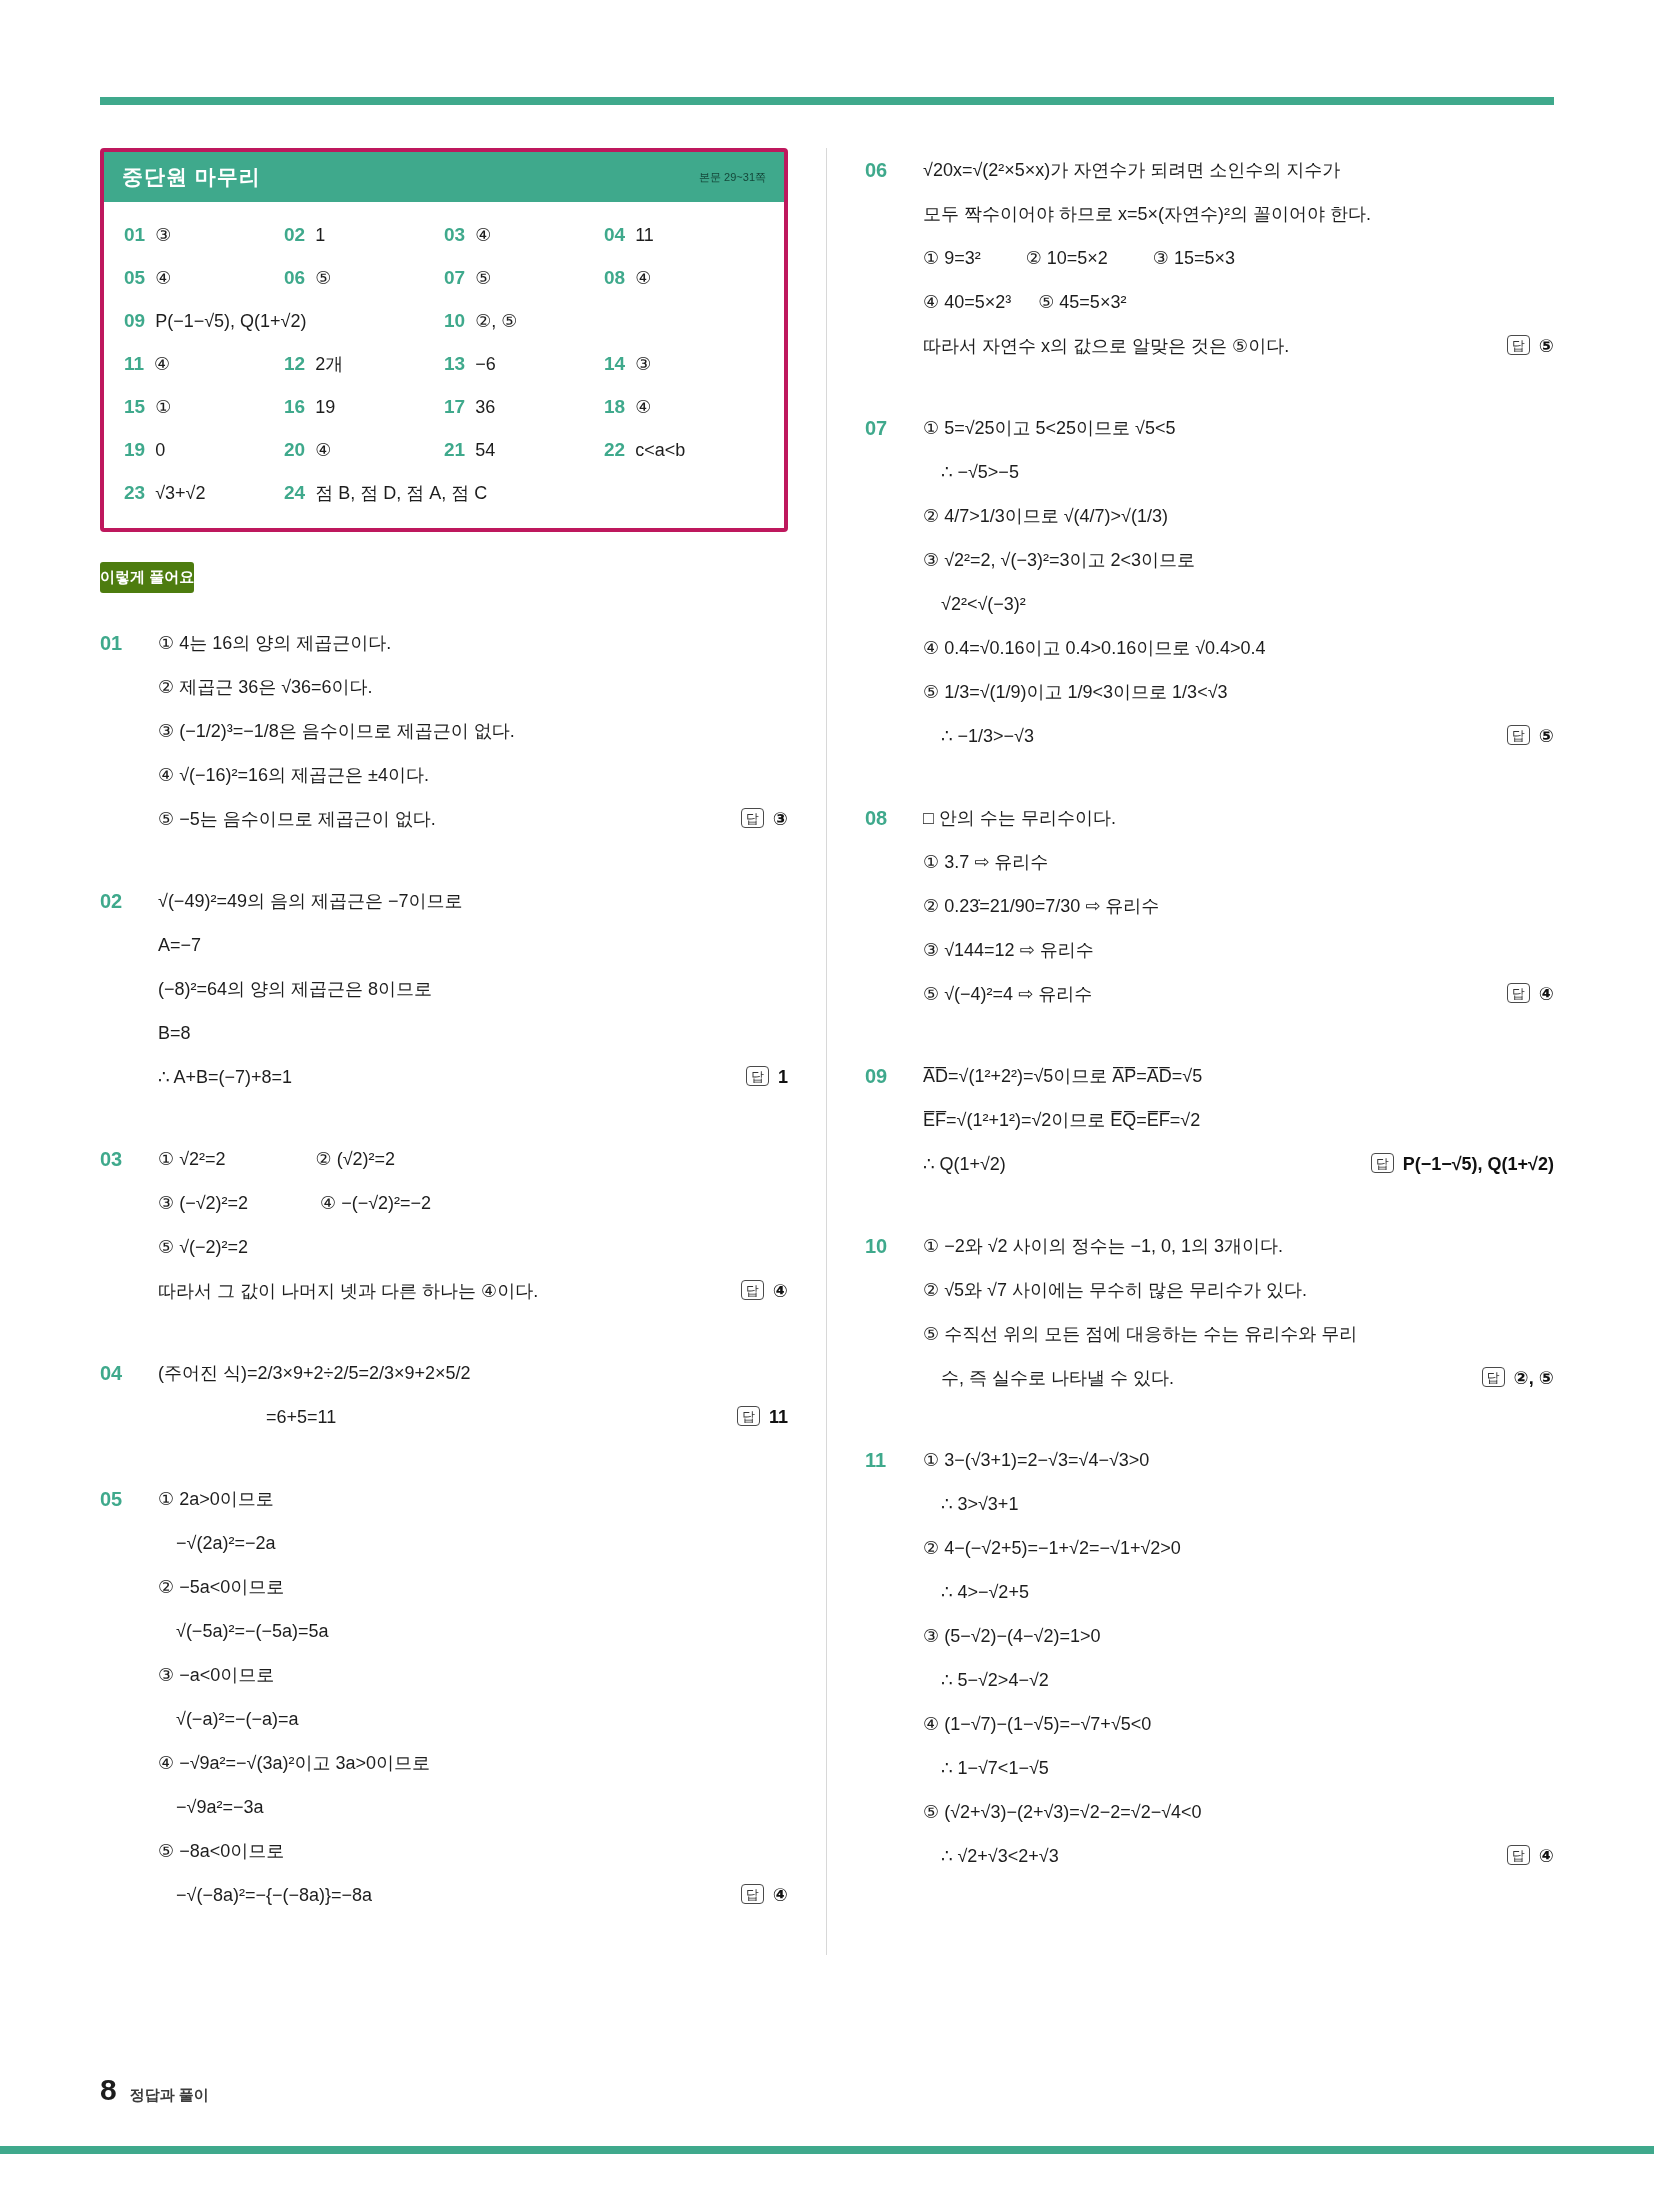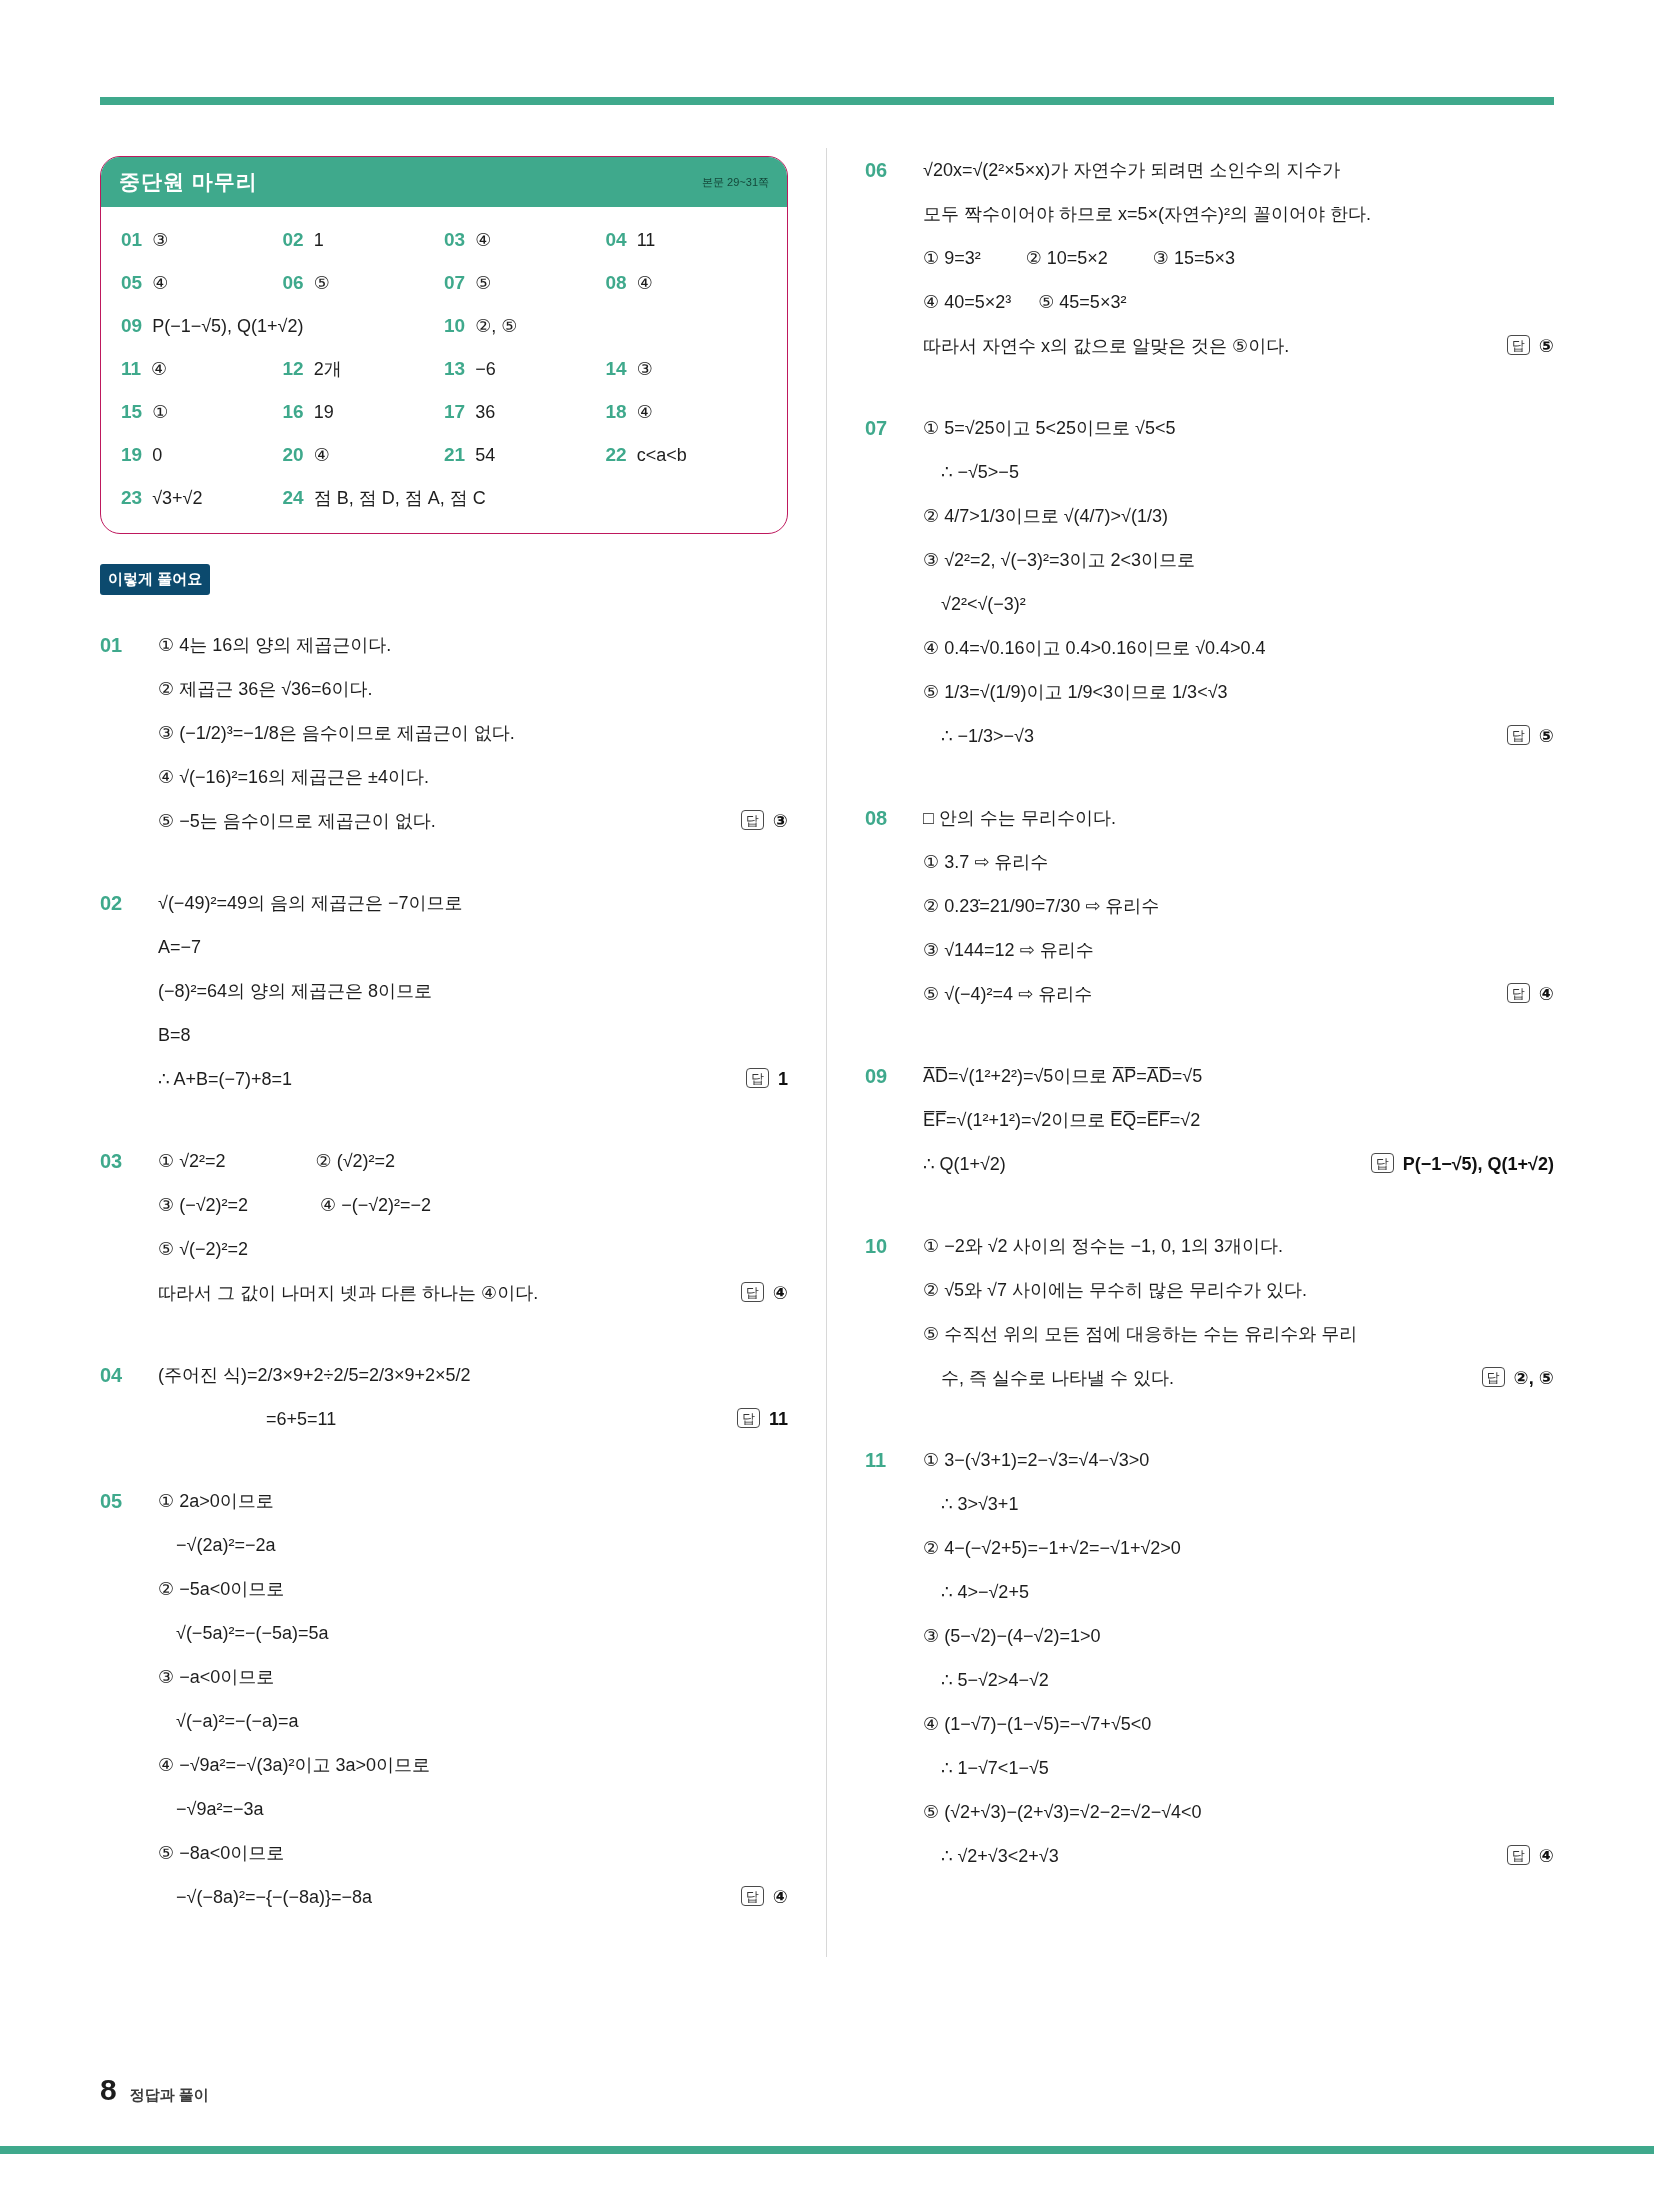--- a/index.html
+++ b/index.html
@@ -9,31 +9,31 @@
 
   .top-rule { position:absolute; left:100px; right:100px; top:97px; height:8px; background:#3fa98c; }
   .bottom-rule { position:absolute; left:0; right:0; bottom:51px; height:8px; background:#3fa98c; }
 
   .content { position:absolute; top:148px; left:100px; right:100px; display:flex; align-items:stretch; }
   .col-left { width:688px; flex:none; }
   .divider { width:1px; background:#d8d8d8; margin:0 38px; }
   .col-right { flex:1; min-width:0; }
 
   
-  .answer-box { border:1px solid #be185d; border-radius:20px; overflow:hidden; background:#fff;margin-top:8px; }
+  .answer-box { border:4px solid #be185d; border-radius:4px; overflow:hidden; background:#fff; }
   .answer-box-head { display:flex; justify-content:space-between; align-items:center; background:#3fa98c; padding:11px 18px; }
   .abh-title { color:#ffffff; font-weight:bold; font-size:21px; letter-spacing:1px; }
   .abh-ref { color:#14483a; font-size:11px; }
   .answer-grid { display:grid; grid-template-columns:repeat(4,1fr); row-gap:13px; padding:18px 20px 20px; }
   .ag-item { font-size:18px; line-height:30px; white-space:nowrap; }
   .ag-num { color:#3fa98c; font-weight:bold; font-size:19px; margin-right:10px; }
   .ag-val { color:#1d1d1d; }
 
-  .method-badge { display:inline-block; margin:30px 0 28px; background:#0c4a6e; color:#fff;
-                  font-size:15px; font-weight:bold; padding:6px 8px; border-radius:3px; }
+  .method-badge { display:inline-block; margin:30px 0 28px; background:#4d7c0f; color:#fff;
+                  font-size:15px; font-weight:bold; padding:6px 0; border-radius:3px; }
 
   
   .sol { display:flex; margin-bottom:38px; }
   .sol-num { width:58px; flex:none; color:#3fa98c; font-weight:bold; font-size:20px; line-height:44px; }
   .sol-body { flex:1; min-width:0; }
   .sol-line { font-size:18px; line-height:44px; color:#1d1d1d; white-space:pre-wrap; }
   .sol-line.with-answer { display:flex; justify-content:space-between; align-items:baseline; }
   .sol-line.with-answer .line-text { flex:1 1 auto; }
   .ans { white-space:nowrap; margin-left:22px; flex:none; }
   .ans-chip { display:inline-block; border:1.5px solid #4a4a4a; border-radius:4px; font-size:13px;

